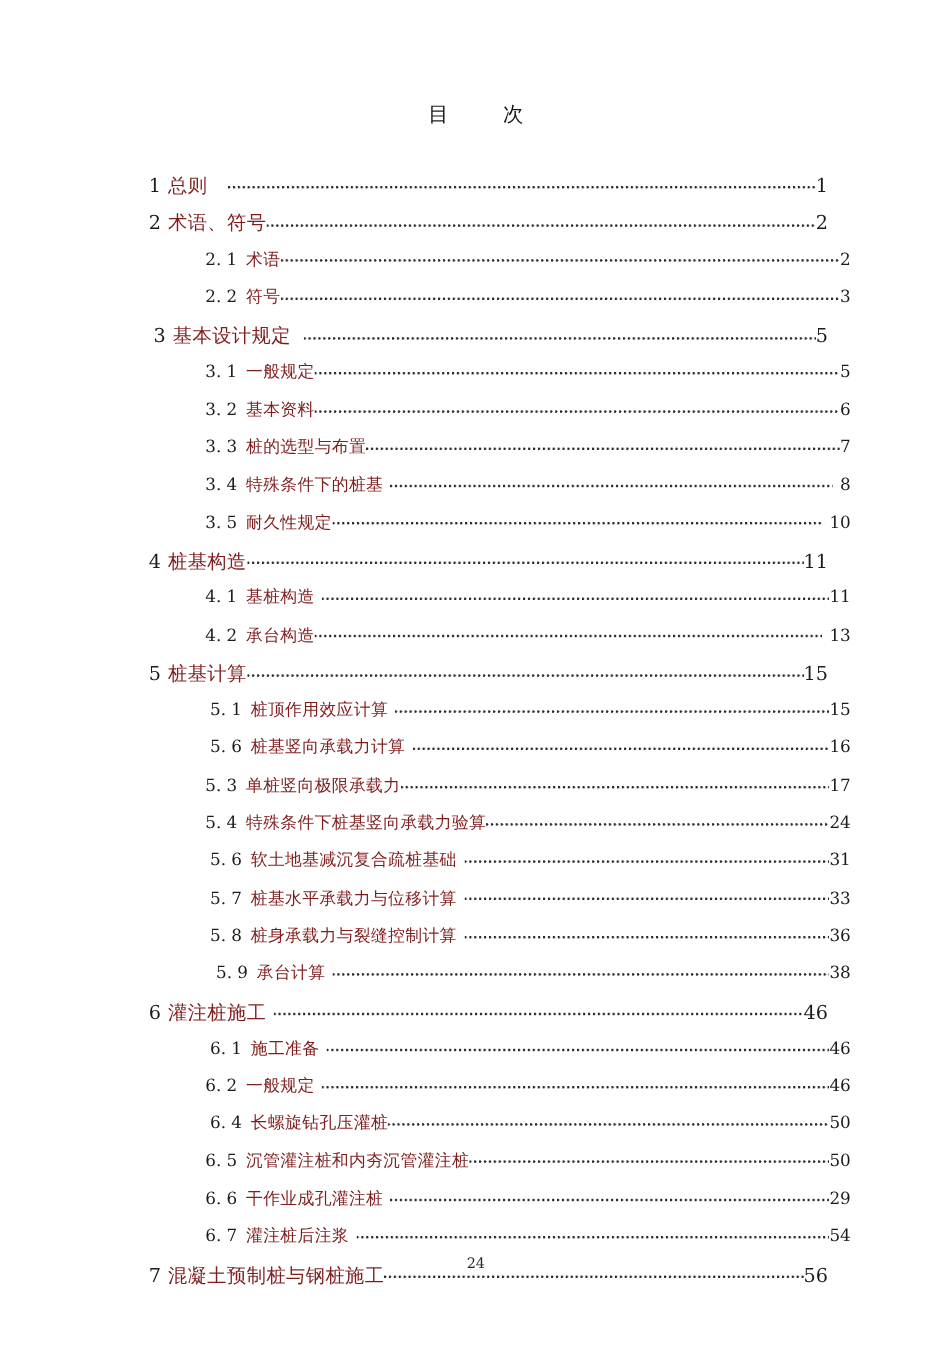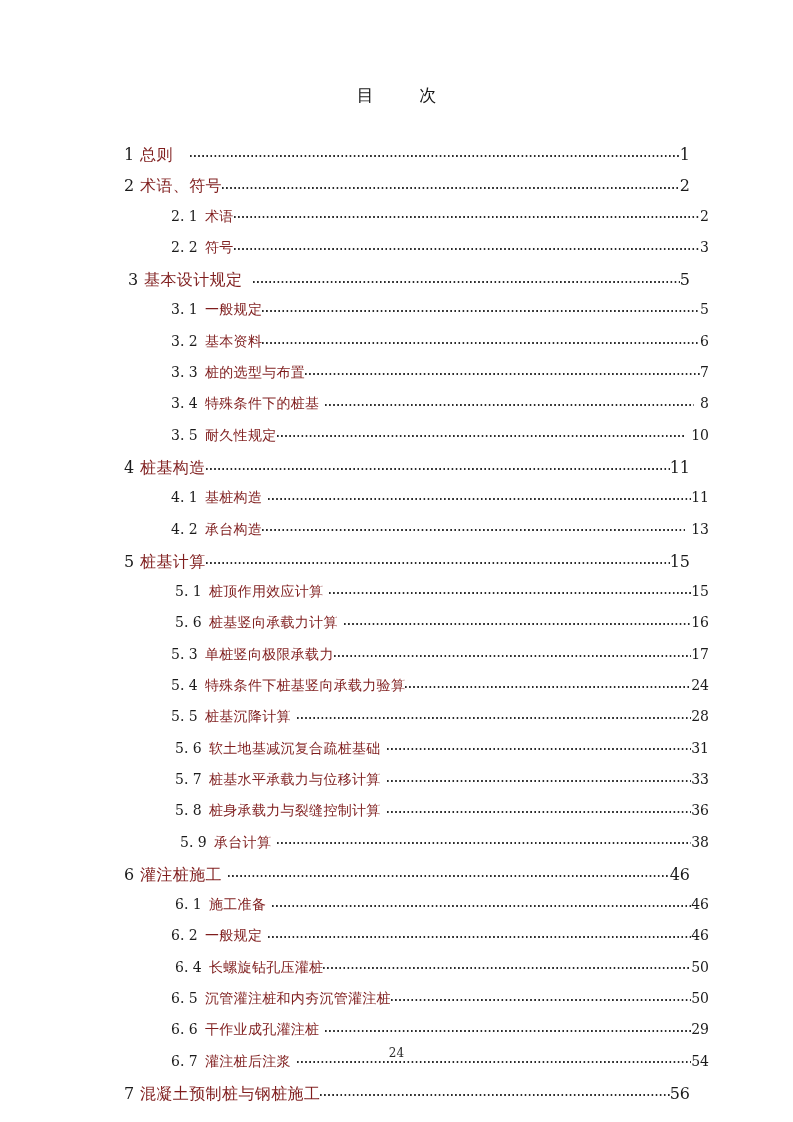--- a/index.html
+++ b/index.html
@@ -236,26 +236,20 @@
         <span class="toc-dots"></span>
         <span class="toc-page">17</span>
       </div>
       <div class="toc-row lvl2">
         <span class="toc-num">5. 4</span>
         <span class="toc-title">特殊条件下桩基竖向承载力验算</span>
         <span class="toc-dots"></span>
         <span class="toc-page">24</span>
       </div>
       <div class="toc-row lvl2">
-        <span class="toc-num">5. 5</span>
-        <span class="toc-title gap-sm">桩基沉降计算</span>
-        <span class="toc-dots"></span>
-        <span class="toc-page">28</span>
-      </div>
-      <div class="toc-row lvl2">
         <span class="toc-num pad-num-sm">5. 6</span>
         <span class="toc-title gap-sm">软土地基减沉复合疏桩基础</span>
         <span class="toc-dots"></span>
         <span class="toc-page">31</span>
       </div>
       <div class="toc-row lvl2">
         <span class="toc-num pad-num-sm">5. 7</span>
         <span class="toc-title gap-sm">桩基水平承载力与位移计算</span>
         <span class="toc-dots"></span>
         <span class="toc-page">33</span>

